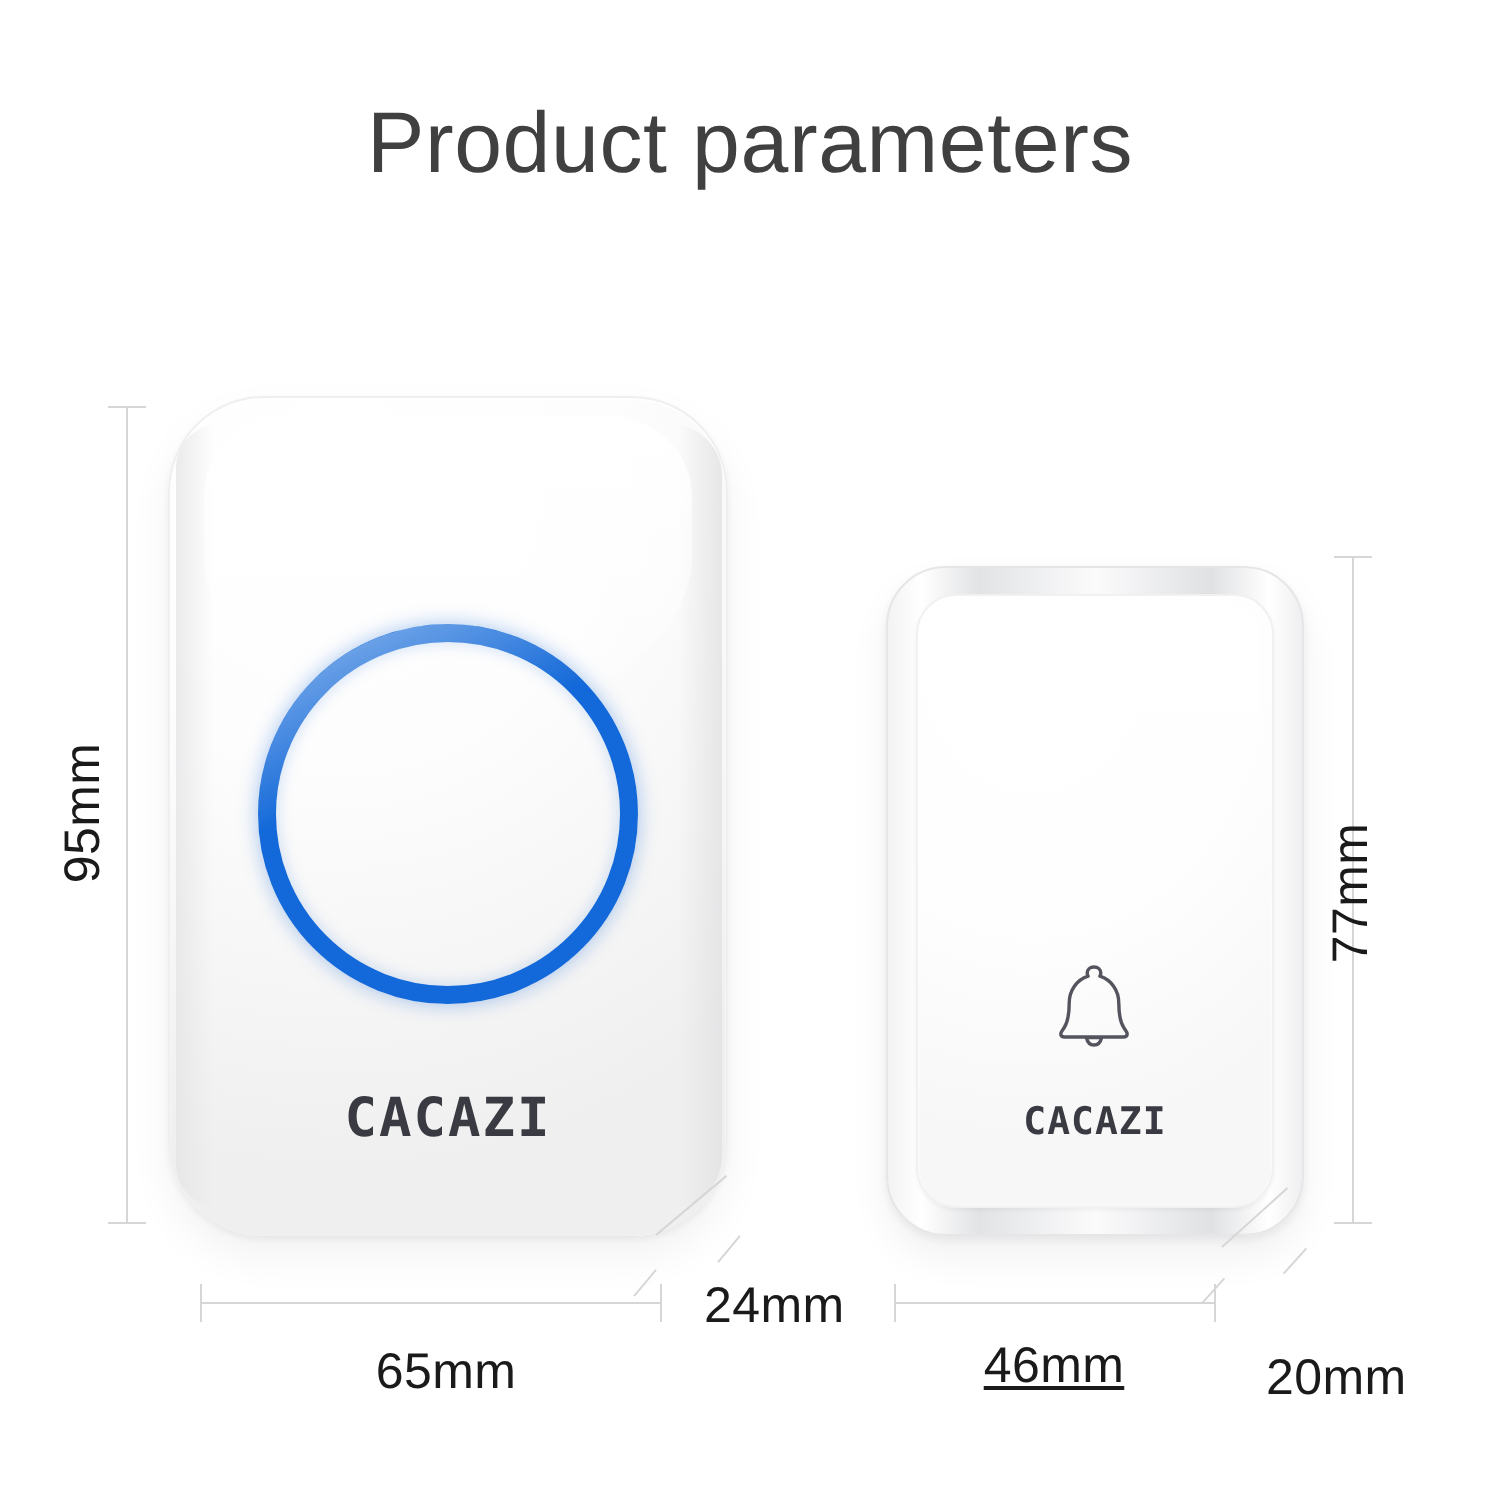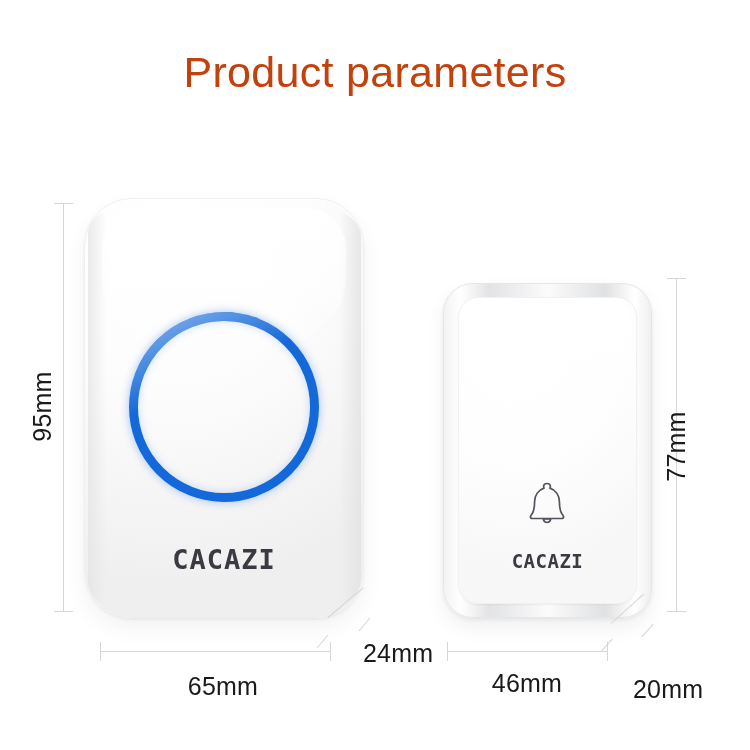--- a/index.html
+++ b/index.html
@@ -21,21 +21,21 @@
 
   
   #page-title {
     position: absolute;
     left: 0;
     top: 46px;
     width: 750px;
     text-align: center;
     font-size: 43px;
     font-weight: 400;
-    color: #c2410c;
+    color: #404040;
     letter-spacing: 0.3px;
     line-height: 52px;
     white-space: nowrap;
   }
 
   
   #receiver {
     position: absolute;
     left: 84px;
     top: 198px;
@@ -285,33 +285,33 @@
   #dim-24-cap-far {
     position: absolute;
     left: 364px;
     top: 616px;
     width: 1px;
     height: 17px;
     background: #d6d6d6;
     transform: rotate(40deg);
     transform-origin: center center;
   }
-  #dim-24-label { left: 363px; top: 639px; }
+  #dim-24-label { left: 352px; top: 639px; }
 
   
   #dim-77-line  { left: 676px; top: 278px; height: 334px; }
   #dim-77-cap-t { left: 667px; top: 278px; }
   #dim-77-cap-b { left: 667px; top: 611px; }
   #dim-77-label { left: 629px; top: 432px; width: 94px; text-align: center; }
 
   
   #dim-46-line  { left: 447px; top: 651px; width: 160px; }
   #dim-46-cap-l { left: 447px; top: 642px; }
   #dim-46-cap-r { left: 607px; top: 642px; }
-  #dim-46-label { left: 447px; top: 669px; width: 160px; text-align: center; }
+  #dim-46-label { left: 447px; top: 669px; width: 160px; text-align: center; text-decoration: underline; }
 
   
   #dim-20-diag {
     position: absolute;
     left: 611px;
     top: 623px;
     width: 44px;
     height: 1px;
     background: #d6d6d6;
     transform: rotate(-42deg);

